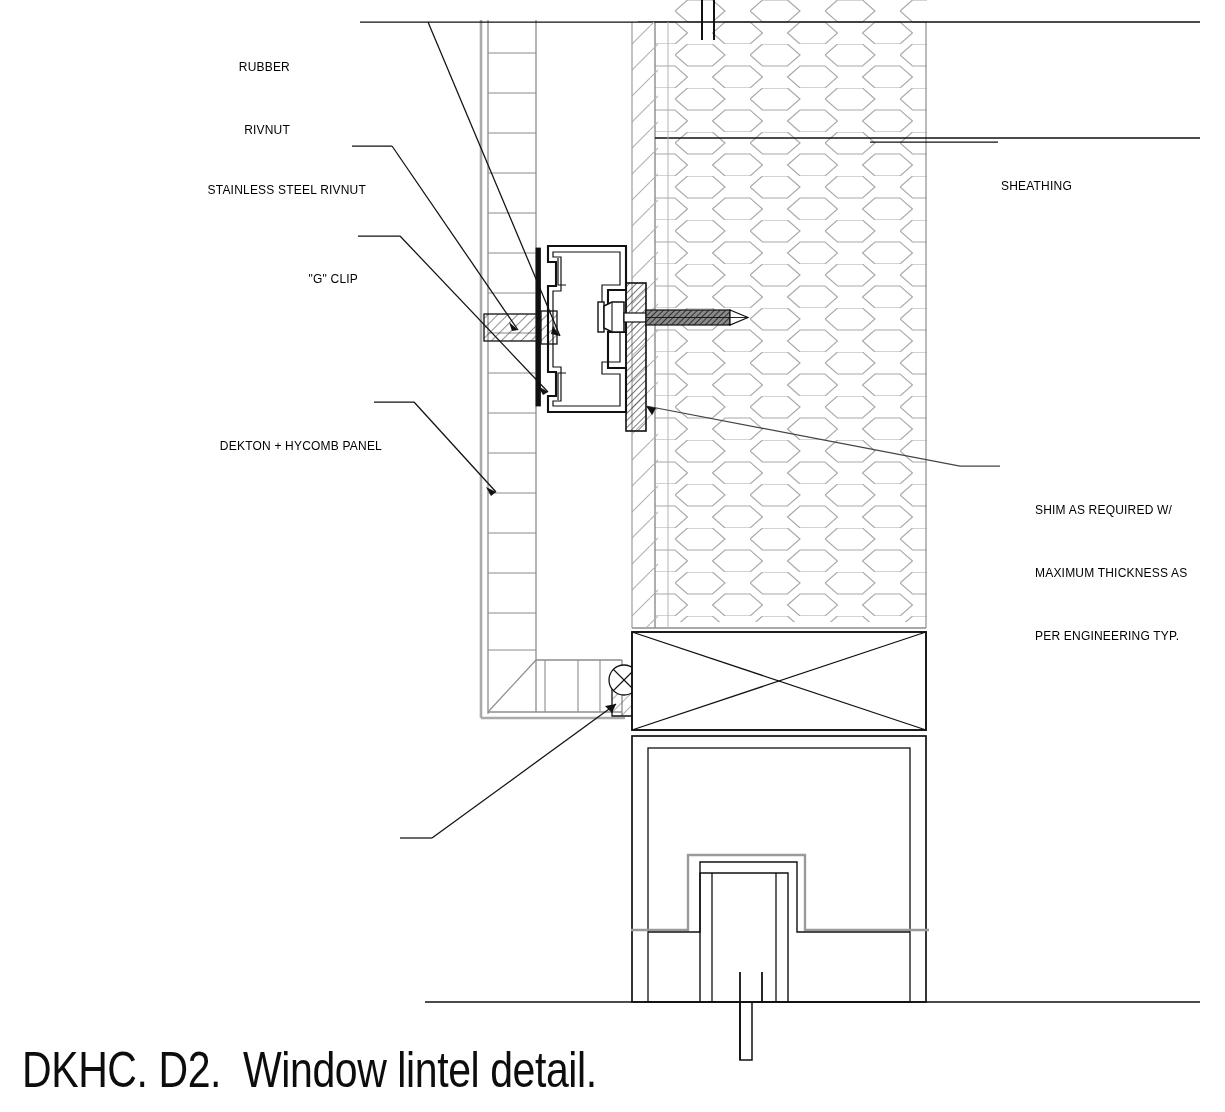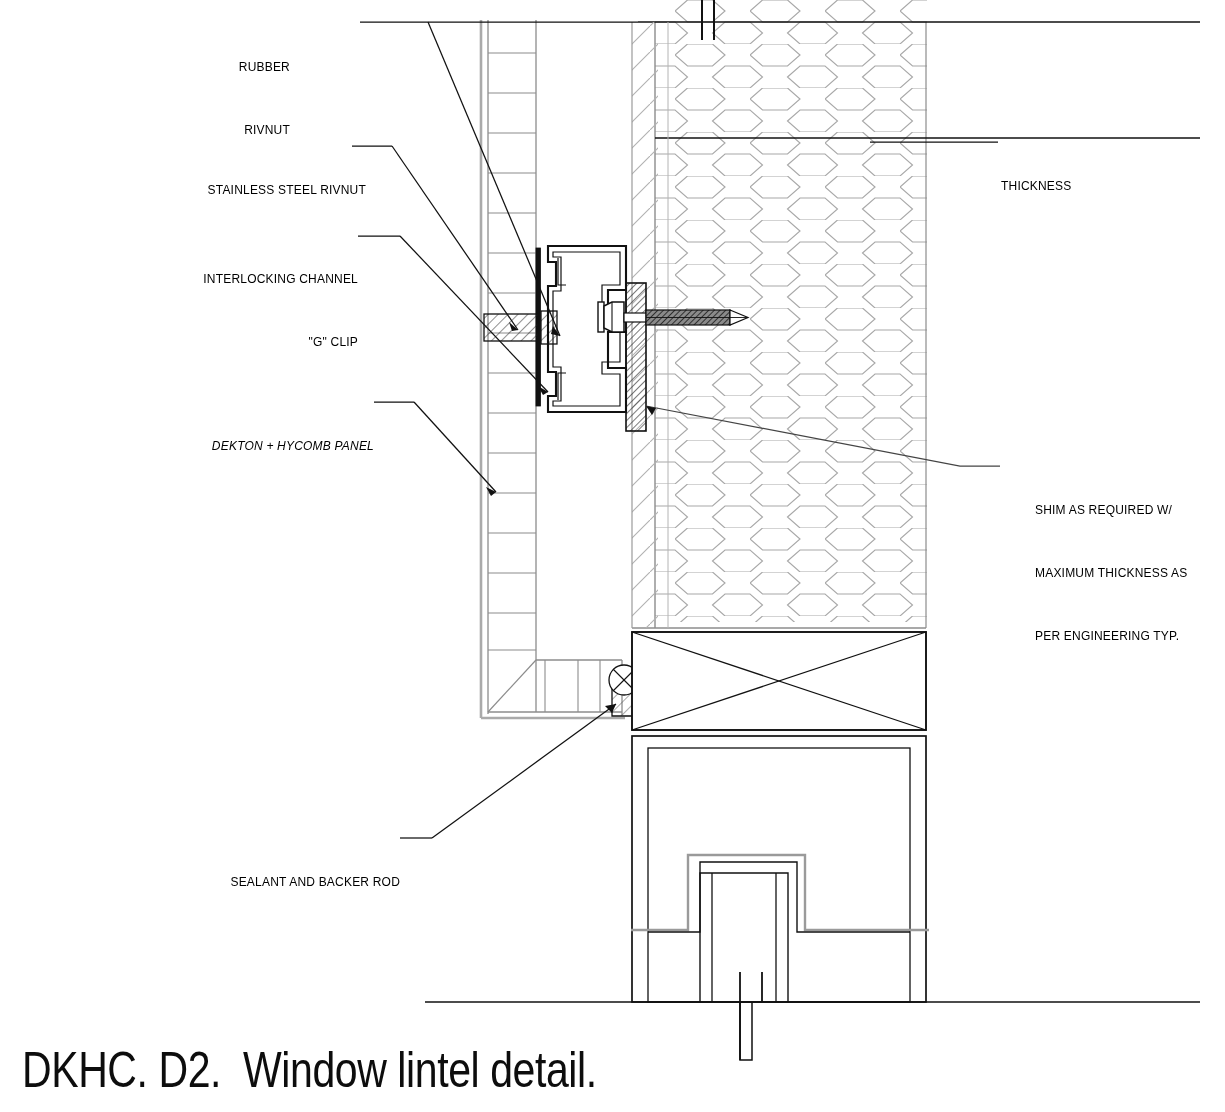--- a/index.html
+++ b/index.html
@@ -322,34 +322,32 @@
 <div class="lbl r" style="left:40px;top:15px;width:250px;">
   <div>RUBBER</div>
   <div>RIVNUT</div>
 </div>
 
 <div class="lbl r" style="left:66px;top:138px;width:300px;">
   <div>STAINLESS STEEL RIVNUT</div>
 </div>
 
 <div class="lbl r" style="left:58px;top:227px;width:300px;">
-  <div>INTERLOCKING CHANNEL</div>
   <div>"G" CLIP</div>
 </div>
 
-<div class="lbl r" style="left:74px;top:394px;width:300px;font-style:italic;">
+<div class="lbl r" style="left:82px;top:394px;width:300px;">
   <div>DEKTON + HYCOMB PANEL</div>
 </div>
 
 <div class="lbl r" style="left:100px;top:830px;width:300px;">
-  <div>SEALANT AND BACKER ROD</div>
 </div>
 
 <div class="lbl l" style="left:1001px;top:134px;width:220px;">
-  <div>THICKNESS</div>
+  <div>SHEATHING</div>
 </div>
 
 <div class="lbl l" style="left:1035px;top:458px;width:215px;">
   <div>SHIM AS REQUIRED W/</div>
   <div>MAXIMUM THICKNESS AS</div>
   <div>PER ENGINEERING TYP.</div>
 </div>
 
 <div id="title">DKHC. D2.  Window lintel detail.</div>
 

